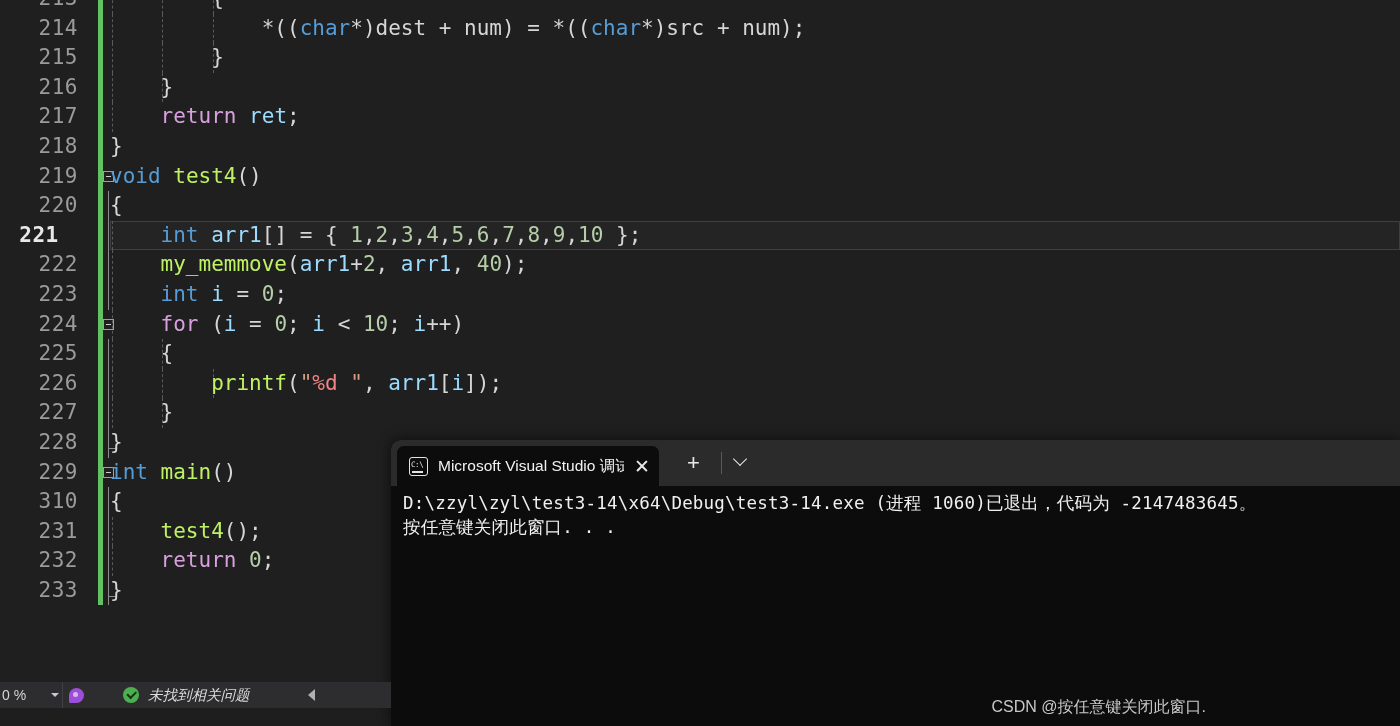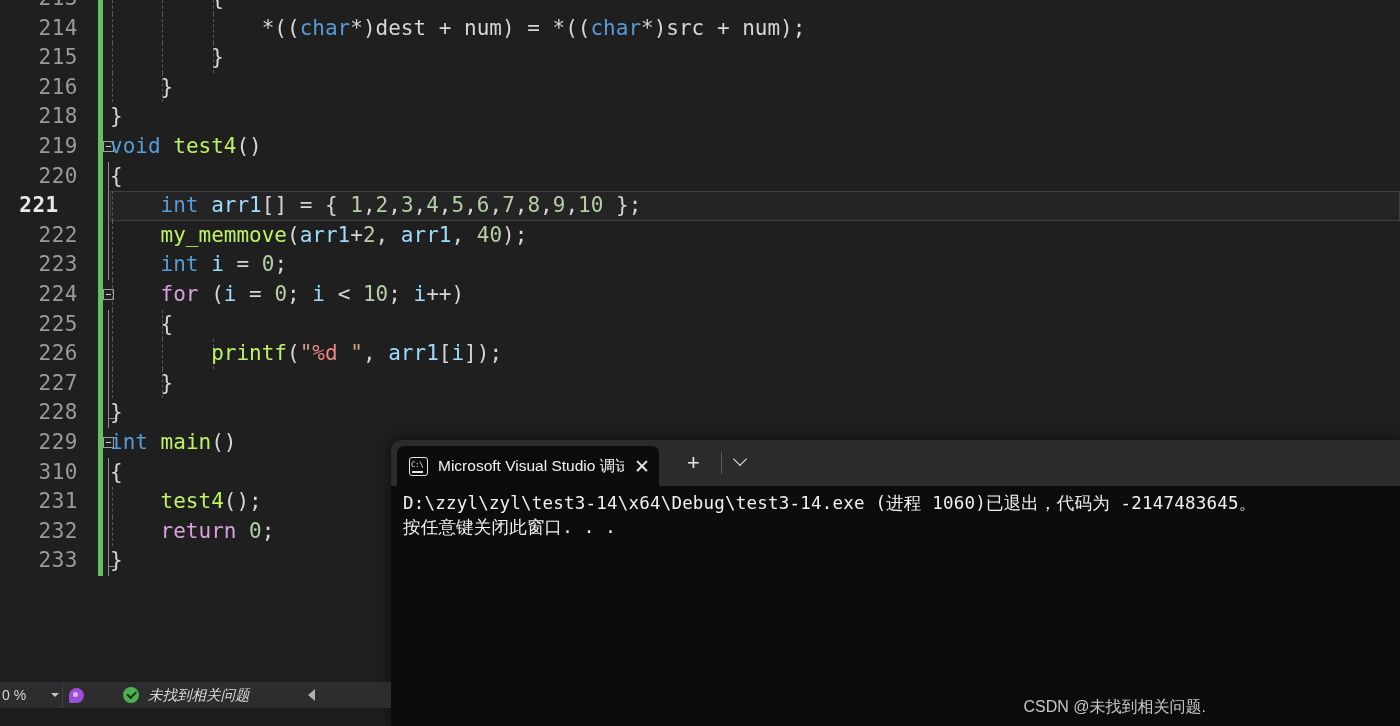--- a/index.html
+++ b/index.html
@@ -432,20 +432,21 @@
 <body>
 
 <div id="root">
 
   <div class="editor">
     <div class="code-rows" id="code-rows">
         <div class="row"><span class="gutter-num">213</span><span class="changebar"></span><span class="guide" style="left: 112px;"></span><span class="guide" style="left: 162.4px;"></span><span class="guide" style="left: 212.8px;"></span><span class="codetext"><span class="punct">        {</span></span></div>
         <div class="row"><span class="gutter-num">214</span><span class="changebar"></span><span class="guide" style="left: 112px;"></span><span class="guide" style="left: 162.4px;"></span><span class="guide" style="left: 212.8px;"></span><span class="codetext"><span class="punct">            *((</span><span class="type">char</span><span class="punct">*)dest + num) = *((</span><span class="type">char</span><span class="punct">*)src + num);</span></span></div>
         <div class="row"><span class="gutter-num">215</span><span class="changebar"></span><span class="guide" style="left: 112px;"></span><span class="guide" style="left: 162.4px;"></span><span class="guide" style="left: 212.8px;"></span><span class="codetext"><span class="punct">        }</span></span></div>
         <div class="row"><span class="gutter-num">216</span><span class="changebar"></span><span class="guide" style="left: 112px;"></span><span class="guide" style="left: 162.4px;"></span><span class="codetext"><span class="punct">    }</span></span></div>
+        <div class="row"><span class="gutter-num">217</span><span class="changebar"></span><span class="guide" style="left: 112px;"></span><span class="codetext"><span class="punct">    </span><span class="kw">return</span><span class="punct"> </span><span class="ident">ret</span><span class="punct">;</span></span></div>
         <div class="row"><span class="gutter-num">218</span><span class="changebar"></span><span class="codetext"><span class="punct">}</span></span></div>
         <div class="row"><span class="gutter-num">219</span><span class="changebar"></span><span class="foldbox"></span><span class="codetext"><span class="type">void</span><span class="punct"> </span><span class="fn">test4</span><span class="punct">()</span></span></div>
         <div class="row"><span class="gutter-num">220</span><span class="changebar"></span><span class="foldline"></span><span class="codetext"><span class="punct">{</span></span></div>
         <div class="row current"><span class="gutter-num">221</span><span class="changebar"></span><span class="foldline"></span><span class="curline-box"></span><span class="guide" style="left: 112px;"></span><span class="codetext"><span class="punct">    </span><span class="type">int</span><span class="punct"> </span><span class="ident">arr1</span><span class="punct">[] = { </span><span class="num">1</span><span class="punct">,</span><span class="num">2</span><span class="punct">,</span><span class="num">3</span><span class="punct">,</span><span class="num">4</span><span class="punct">,</span><span class="num">5</span><span class="punct">,</span><span class="num">6</span><span class="punct">,</span><span class="num">7</span><span class="punct">,</span><span class="num">8</span><span class="punct">,</span><span class="num">9</span><span class="punct">,</span><span class="num">10</span><span class="punct"> };</span></span></div>
         <div class="row"><span class="gutter-num">222</span><span class="changebar"></span><span class="foldline"></span><span class="guide" style="left: 112px;"></span><span class="codetext"><span class="punct">    </span><span class="fn">my_memmove</span><span class="punct">(</span><span class="ident">arr1</span><span class="punct">+</span><span class="num">2</span><span class="punct">, </span><span class="ident">arr1</span><span class="punct">, </span><span class="num">40</span><span class="punct">);</span></span></div>
         <div class="row"><span class="gutter-num">223</span><span class="changebar"></span><span class="foldline"></span><span class="guide" style="left: 112px;"></span><span class="codetext"><span class="punct">    </span><span class="type">int</span><span class="punct"> </span><span class="ident">i</span><span class="punct"> = </span><span class="num">0</span><span class="punct">;</span></span></div>
         <div class="row"><span class="gutter-num">224</span><span class="changebar"></span><span class="foldbox"></span><span class="guide" style="left: 112px;"></span><span class="codetext"><span class="punct">    </span><span class="kw">for</span><span class="punct"> (</span><span class="ident">i</span><span class="punct"> = </span><span class="num">0</span><span class="punct">; </span><span class="ident">i</span><span class="punct"> &lt; </span><span class="num">10</span><span class="punct">; </span><span class="ident">i</span><span class="punct">++)</span></span></div>
         <div class="row"><span class="gutter-num">225</span><span class="changebar"></span><span class="foldline"></span><span class="guide" style="left: 112px;"></span><span class="guide" style="left: 162.4px;"></span><span class="codetext"><span class="punct">    {</span></span></div>
         <div class="row"><span class="gutter-num">226</span><span class="changebar"></span><span class="foldline"></span><span class="guide" style="left: 112px;"></span><span class="guide" style="left: 162.4px;"></span><span class="guide" style="left: 212.8px;"></span><span class="codetext"><span class="punct">        </span><span class="fn">printf</span><span class="punct">(</span><span class="str">"</span><span class="fmt">%d</span><span class="str"> "</span><span class="punct">, </span><span class="ident">arr1</span><span class="punct">[</span><span class="ident">i</span><span class="punct">]);</span></span></div>
         <div class="row"><span class="gutter-num">227</span><span class="changebar"></span><span class="foldline"></span><span class="guide" style="left: 112px;"></span><span class="guide" style="left: 162.4px;"></span><span class="codetext"><span class="punct">    }</span></span></div>
@@ -488,15 +489,15 @@
     <div class="ok-badge"></div>
     <div class="sb-status-text">未找到相关问题</div>
     <div class="scroll-left-btn"></div>
   </div>
 
   <div class="bottom-strip">
     <div class="bottom-strip-bar"></div>
     <div class="bottom-strip-text">导列表</div>
   </div>
 
-  <div class="watermark">CSDN @未找到相关问题.</div>
+  <div class="watermark">CSDN @按任意键关闭此窗口.</div>
 
 </div>
 
 </body></html>

